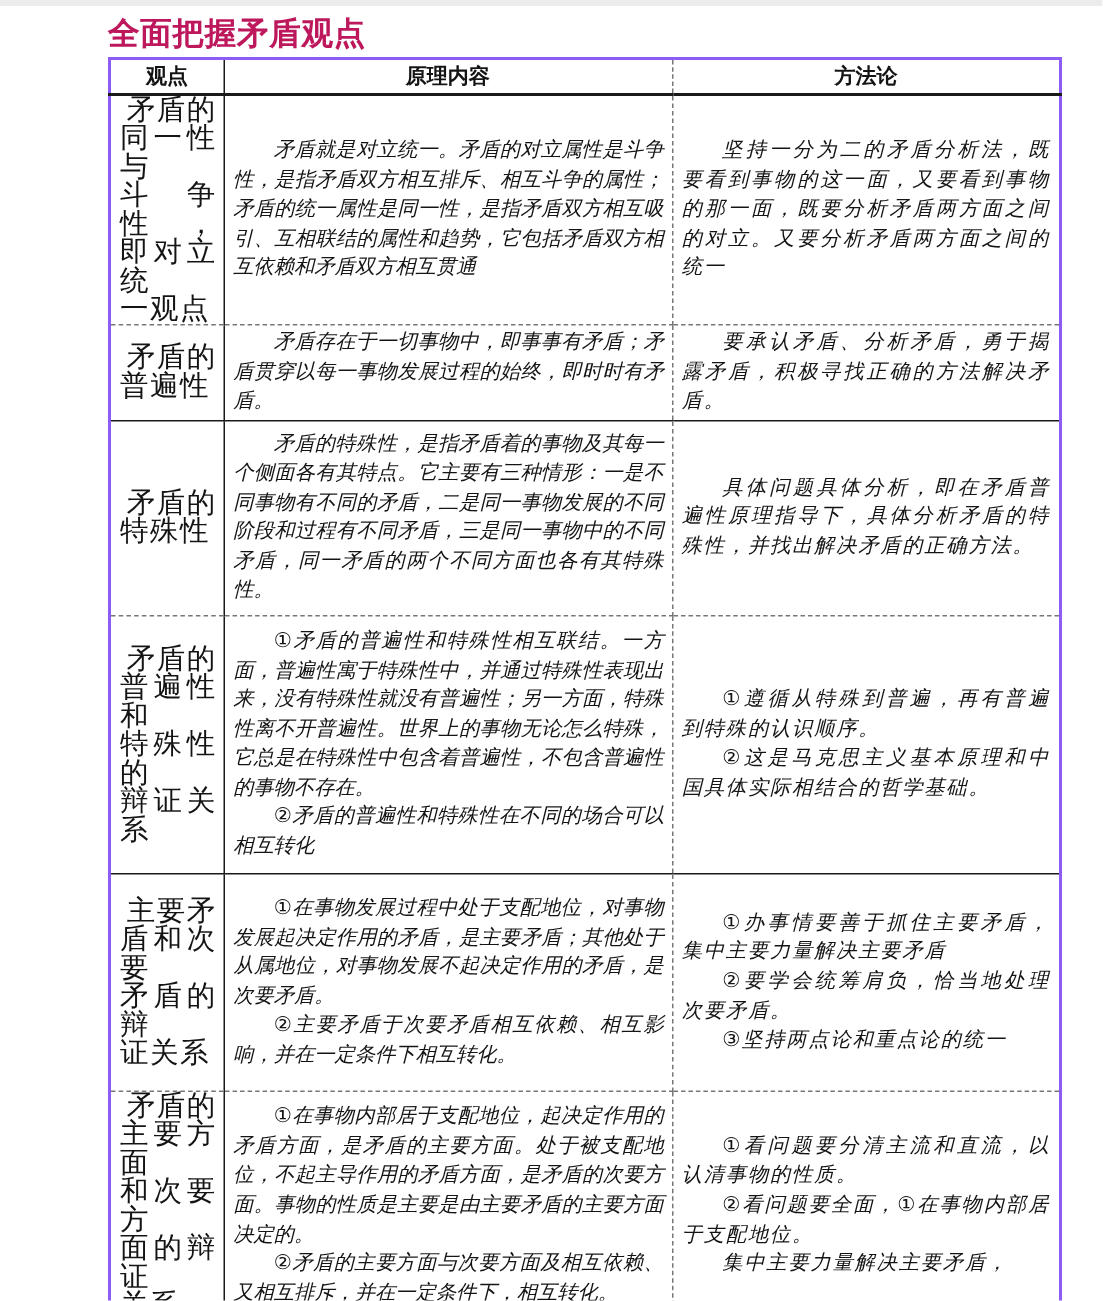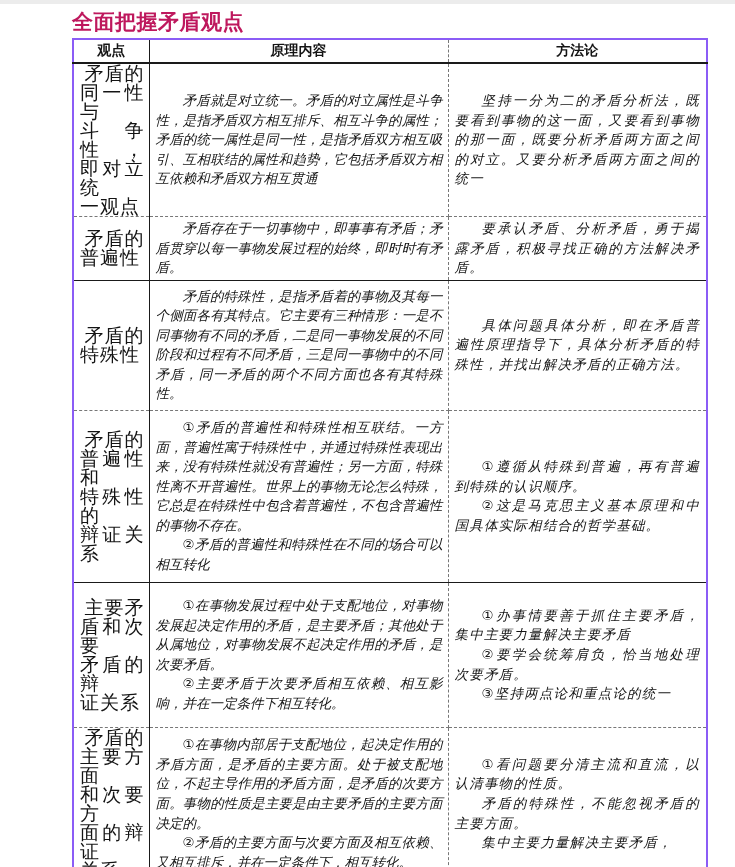--- a/index.html
+++ b/index.html
@@ -153,18 +153,18 @@
           <span>面的辩证</span>
           <span class="last">关系</span>
         </div>
       </td>
       <td class="p">
         <p class="para">①在事物内部居于支配地位，起决定作用的矛盾方面，是矛盾的主要方面。处于被支配地位，不起主导作用的矛盾方面，是矛盾的次要方面。事物的性质是主要是由主要矛盾的主要方面决定的。</p>
         <p class="para">②矛盾的主要方面与次要方面及相互依赖、又相互排斥，并在一定条件下，相互转化。</p>
       </td>
       <td class="m">
         <p class="para">①看问题要分清主流和直流，以认清事物的性质。</p>
-        <p class="para">矛盾的特殊性，不能忽视矛盾的主要方面。</p>
+        <p class="para">②看问题要全面，①在事物内部居于支配地位。</p>
         <p class="para">集中主要力量解决主要矛盾，</p>
       </td>
     </tr>
   </tbody>
 </table>
 
 </body></html>

